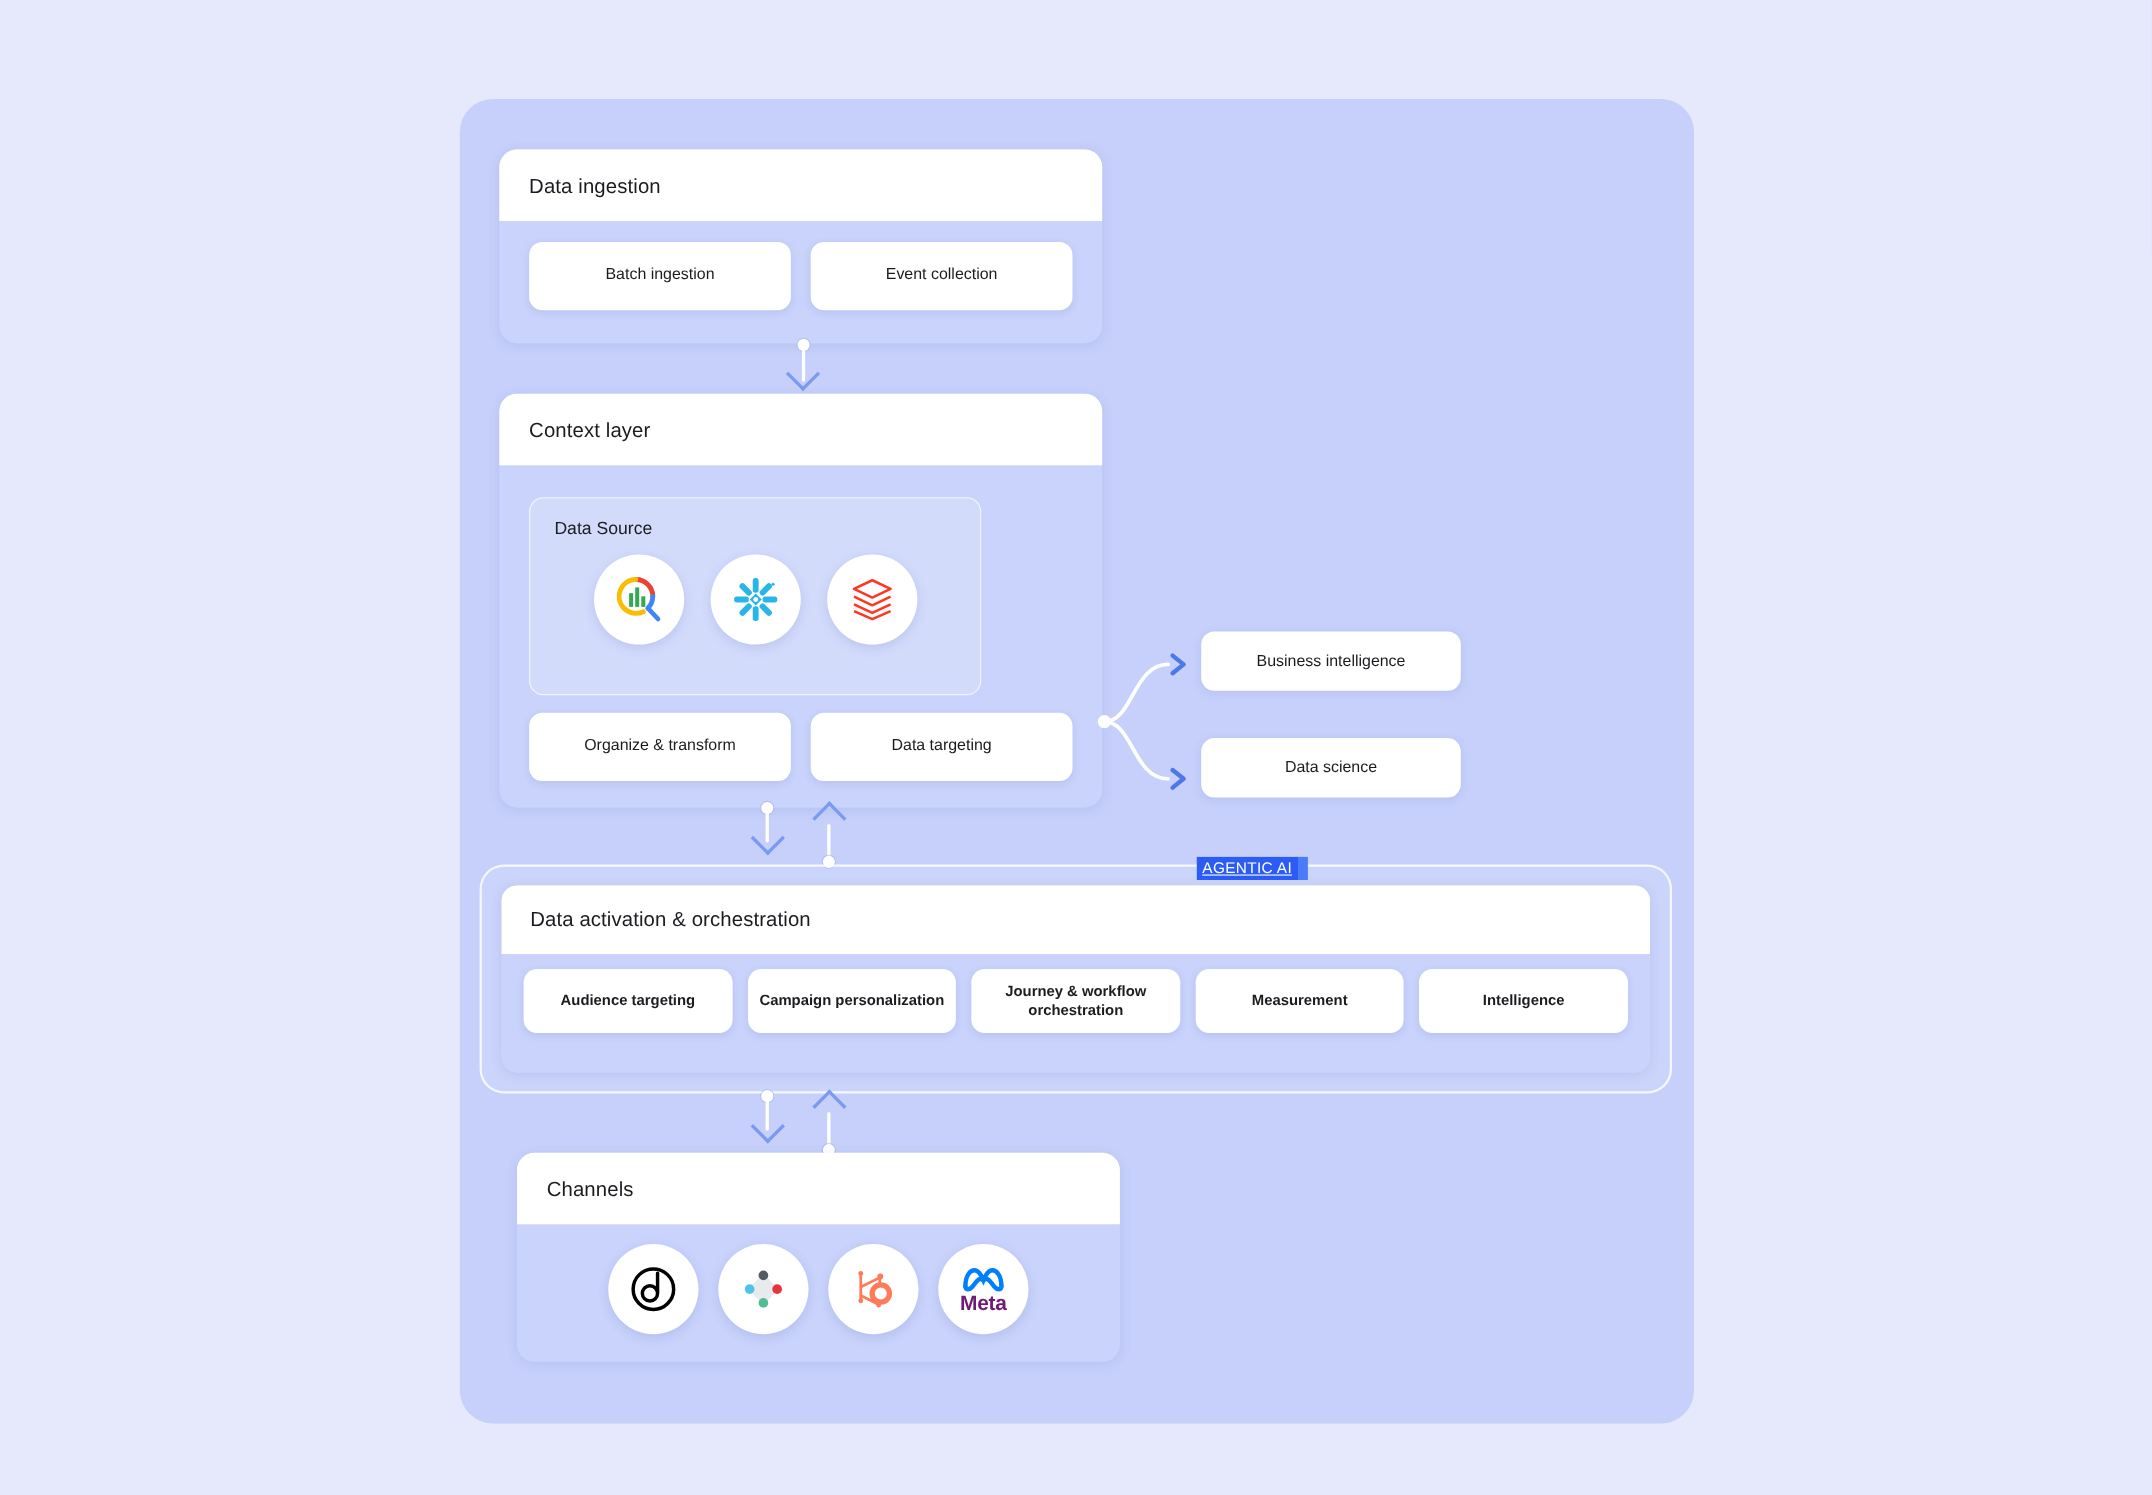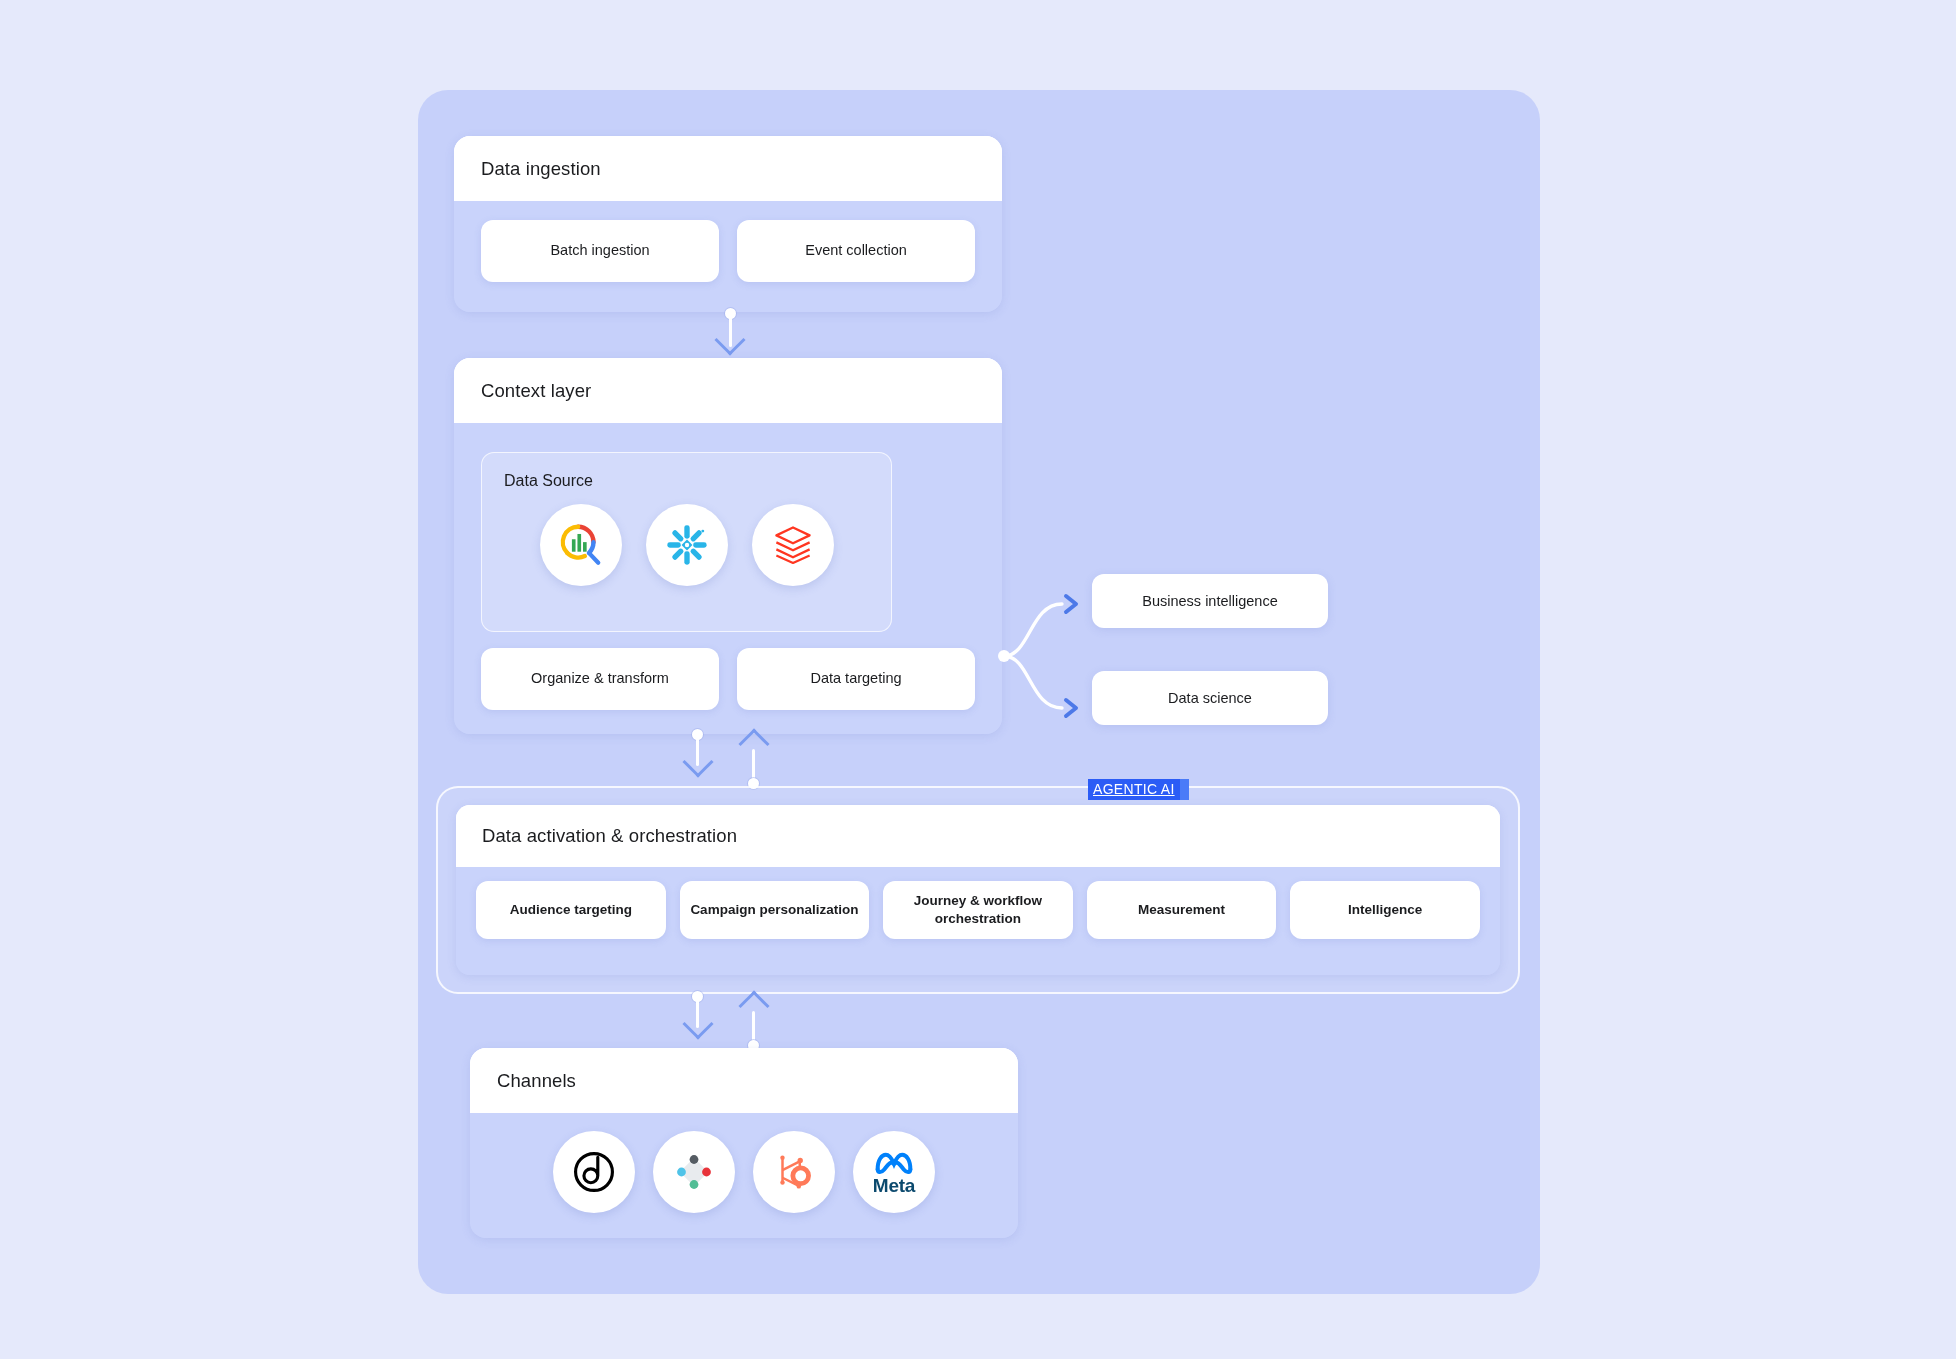--- a/index.html
+++ b/index.html
@@ -375,20 +375,20 @@
         </svg>
       </div>
 
       <div class="logo-circle">
         <div style="display:flex;flex-direction:column;align-items:center;gap:1px;">
           <svg width="40" height="25" viewBox="0 0 44 26" aria-hidden="true">
             <path d="M4 20.5 C4 10 8.5 4.5 13 4.5 C18 4.5 20.5 11 22 14.5 C23.5 11 26 4.5 31 4.5 C35.5 4.5 40 10 40 20.5" fill="none" stroke="#0081fb" stroke-width="4.4" stroke-linecap="round"></path>
             <path d="M4 20.5 C4 24.5 8 24.5 11 21 C14 17.5 18 10 22 14.5" fill="none" stroke="#0081fb" stroke-width="4.4" stroke-linecap="round"></path>
             <path d="M40 20.5 C40 24.5 36 24.5 33 21 C30 17.5 26 10 22 14.5" fill="none" stroke="#0081fb" stroke-width="4.4" stroke-linecap="round"></path>
           </svg>
-          <span style="font-size:19px;font-weight:bold;color:#0c4a6e;letter-spacing:-.2px;line-height:1;">Meta</span>
+          <span style="font-size:19px;font-weight:bold;color:#701a75;letter-spacing:-.2px;line-height:1;">Meta</span>
         </div>
       </div>
 
     </div>
   </div>
 
 </div>
 
 </body></html>

